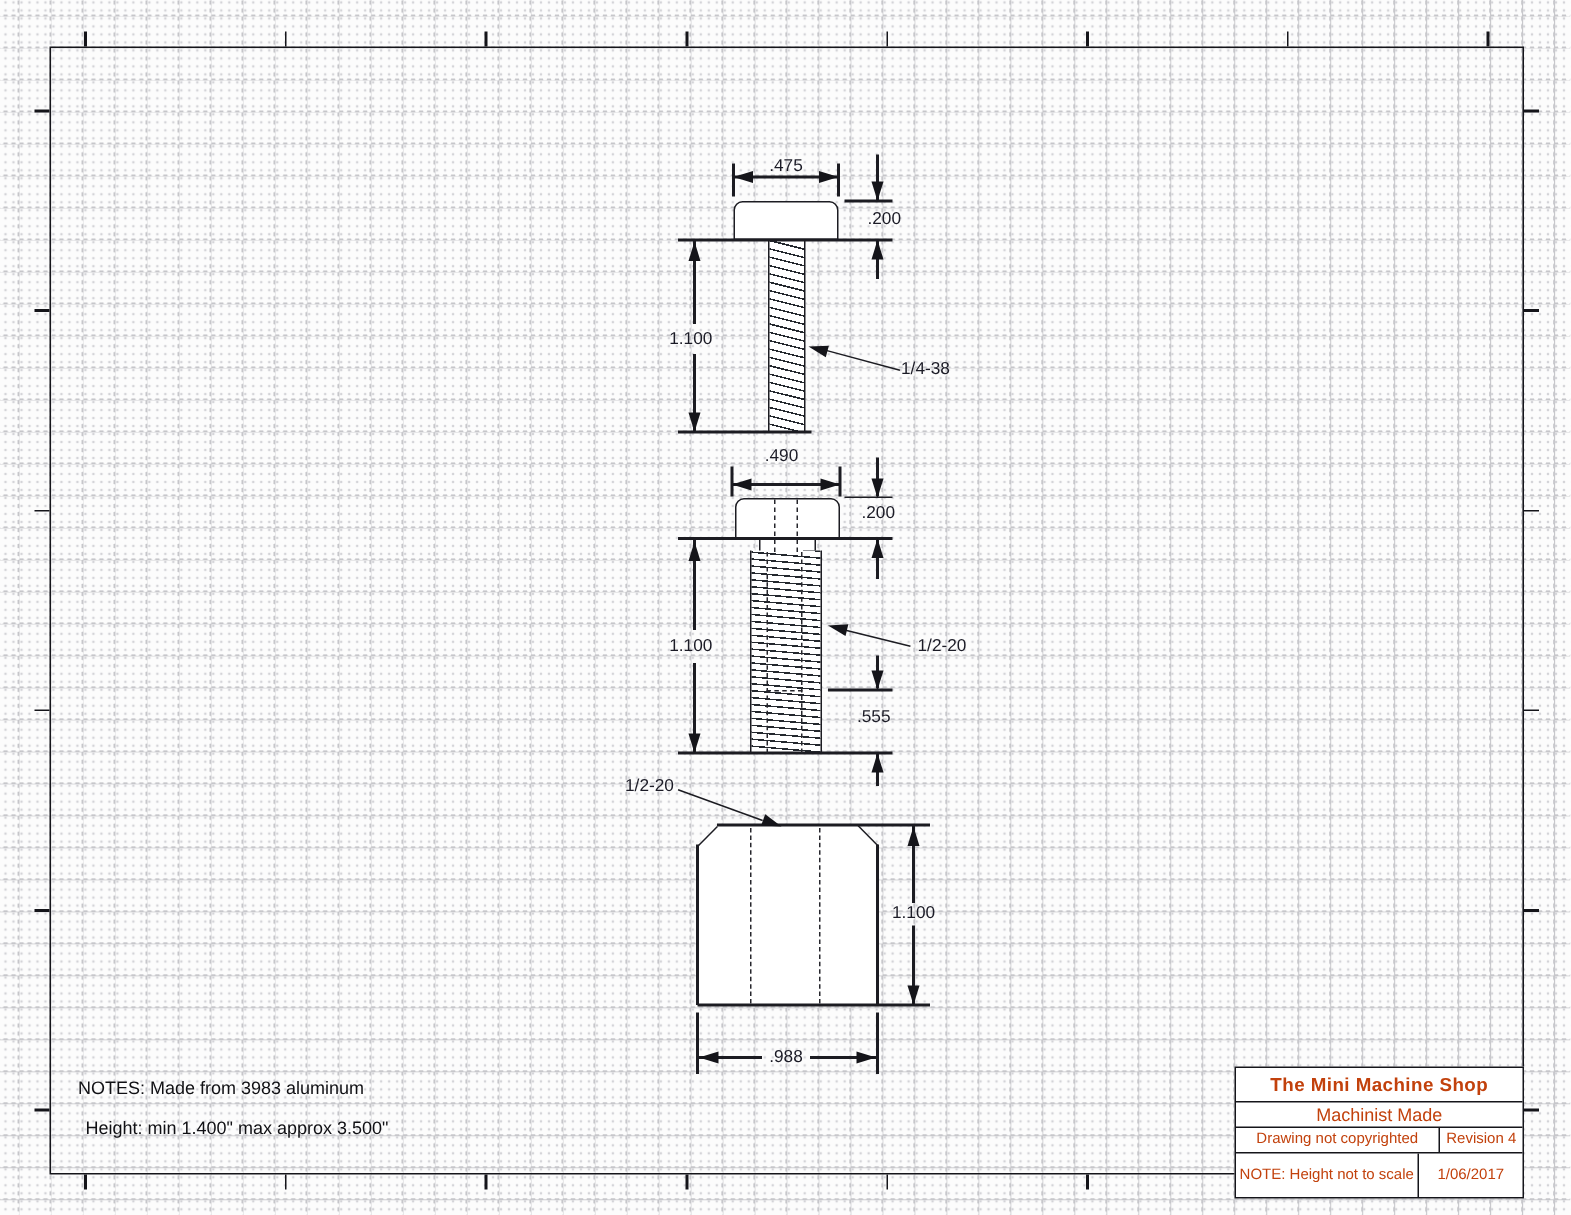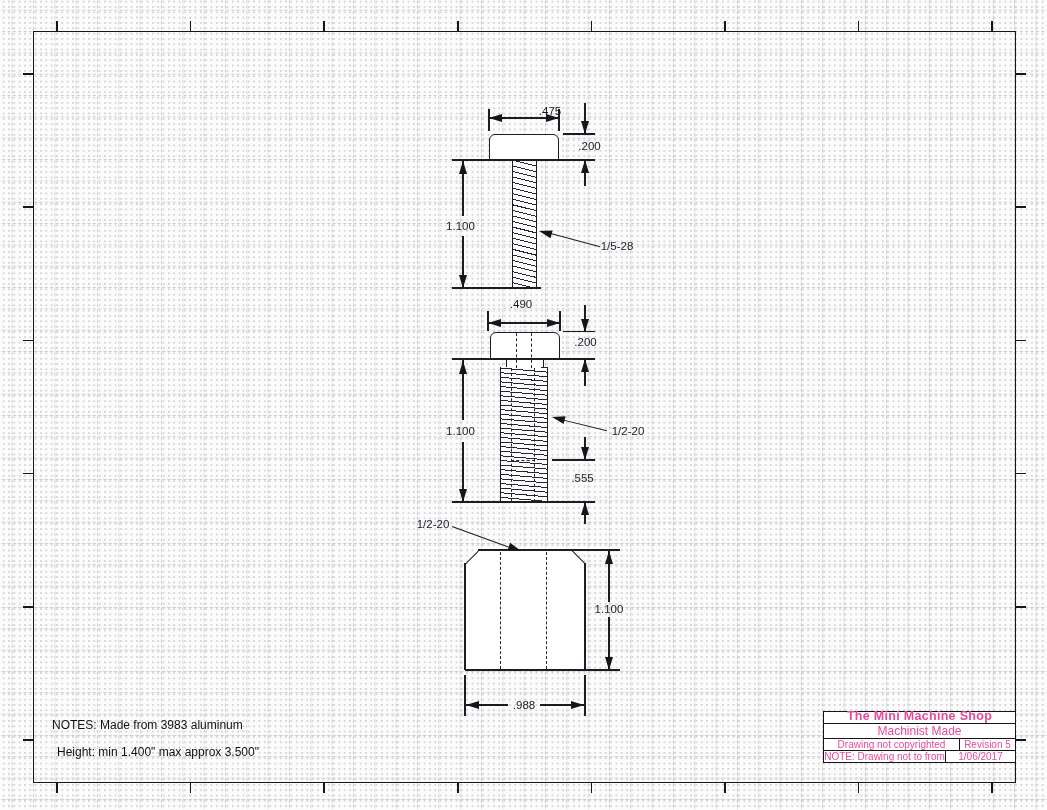--- a/index.html
+++ b/index.html
@@ -37,23 +37,23 @@
   #head2{left:490px;top:332px;width:70px;height:27px;border:1.6px solid #1c1c22;
     border-radius:6px 6px 0 0;}
   #neck2{left:506px;top:359px;width:38px;height:9px;
     border-left:1.5px solid #1c1c22;border-right:1.5px solid #1c1c22;}
   #cyl2{left:500px;top:367px;width:48px;height:135px;
     border-left:1.6px solid #1c1c22;border-right:1.6px solid #1c1c22;
     background-image:repeating-linear-gradient(185deg,#23272d 0px,#23272d 1px,rgba(0,0,0,0) 1px,rgba(0,0,0,0) 4.6px);
     background-color:#fff;}
   #bodyfill{left:465px;top:550px;width:120px;height:120px;
     clip-path:polygon(13px 0,107px 0,120px 13px,120px 120px,0 120px,0 13px);}
-  .tblock{position:absolute;left:823px;top:711px;width:193px;height:52px;
+  .tblock{position:absolute;left:823px;top:711px;width:193px;height:88px;
     border:1.7px solid #15151a;box-sizing:border-box;background:#fff;
-    display:flex;flex-direction:column;color:#ec4899;justify-content:flex-end;}
+    display:flex;flex-direction:column;color:#c2410c;}
   .tb-r1{height:21.5px;font-weight:bold;font-size:12.5px;letter-spacing:.3px;
     display:flex;align-items:center;justify-content:center;}
   .tb-r2{height:17.5px;border-top:1.5px solid #15151a;font-size:12px;
     display:flex;align-items:center;justify-content:center;box-sizing:border-box;}
   .tb-r3{height:16.5px;border-top:1.5px solid #15151a;display:flex;box-sizing:border-box;}
   .tb-r4{flex:1;border-top:1.5px solid #15151a;display:flex;box-sizing:border-box;}
   .tb-c{font-size:10px;display:flex;align-items:center;justify-content:center;box-sizing:border-box;}
   .tb-r3 .c1{width:135px;}
   .tb-r3 .c2{flex:1;border-left:1.5px solid #15151a;}
   .tb-r4 .c1{width:121px;}
@@ -162,43 +162,43 @@
       <div class="tick" style="left: 23px; top: 339.6px; width: 10px; height: 1.6px;"></div>
       <div class="tick" style="left: 1016px; top: 339.6px; width: 10px; height: 1.6px;"></div>
       <div class="tick" style="left: 23px; top: 472.8px; width: 10px; height: 1.6px;"></div>
       <div class="tick" style="left: 1016px; top: 472.8px; width: 10px; height: 1.6px;"></div>
       <div class="tick" style="left: 23px; top: 606px; width: 10px; height: 1.6px;"></div>
       <div class="tick" style="left: 1016px; top: 606px; width: 10px; height: 1.6px;"></div>
       <div class="tick" style="left: 23px; top: 739.2px; width: 10px; height: 1.6px;"></div>
       <div class="tick" style="left: 1016px; top: 739.2px; width: 10px; height: 1.6px;"></div>
     </div>
 
-  <div class="dim" style="left:532px;top:105px;width:36px">.475</div>
+  <div class="dim" style="left:506px;top:105px;width:36px">.475</div>
   <div class="dim" style="left:576px;top:140px;width:27px">.200</div>
   <div class="dim" style="left:442px;top:220px;width:37px">1.100</div>
-  <div class="dim" style="left:598px;top:240px;width:38px">1/5-28</div>
+  <div class="dim" style="left:598px;top:240px;width:38px">1/4-38</div>
 
   <div class="dim" style="left:503px;top:298px;width:36px">.490</div>
   <div class="dim" style="left:572px;top:336px;width:27px">.200</div>
   <div class="dim" style="left:442px;top:425px;width:37px">1.100</div>
   <div class="dim" style="left:609px;top:425px;width:38px">1/2-20</div>
   <div class="dim" style="left:570px;top:472px;width:25px">.555</div>
 
   <div class="dim" style="left:414px;top:518px;width:38px">1/2-20</div>
   <div class="dim" style="left:590px;top:603px;width:38px">1.100</div>
   <div class="dim" style="left:506px;top:699px;width:36px">.988</div>
 
   <div class="note" style="left:52px;top:718px">NOTES: Made from 3983 aluminum</div>
   <div class="note" style="left:57px;top:745px">Height: min 1.400" max approx 3.500"</div>
 
   <div class="tblock">
     <div class="tb-r1">The Mini Machine Shop</div>
     <div class="tb-r2">Machinist Made</div>
     <div class="tb-r3">
       <div class="tb-c c1">Drawing not copyrighted</div>
-      <div class="tb-c c2">Revision  5</div>
+      <div class="tb-c c2">Revision  4</div>
     </div>
     <div class="tb-r4">
-      <div class="tb-c c1">NOTE: Drawing not to from</div>
+      <div class="tb-c c1">NOTE: Height not to scale</div>
       <div class="tb-c c2">1/06/2017</div>
     </div>
   </div>
 </div>
 
 </body></html>

